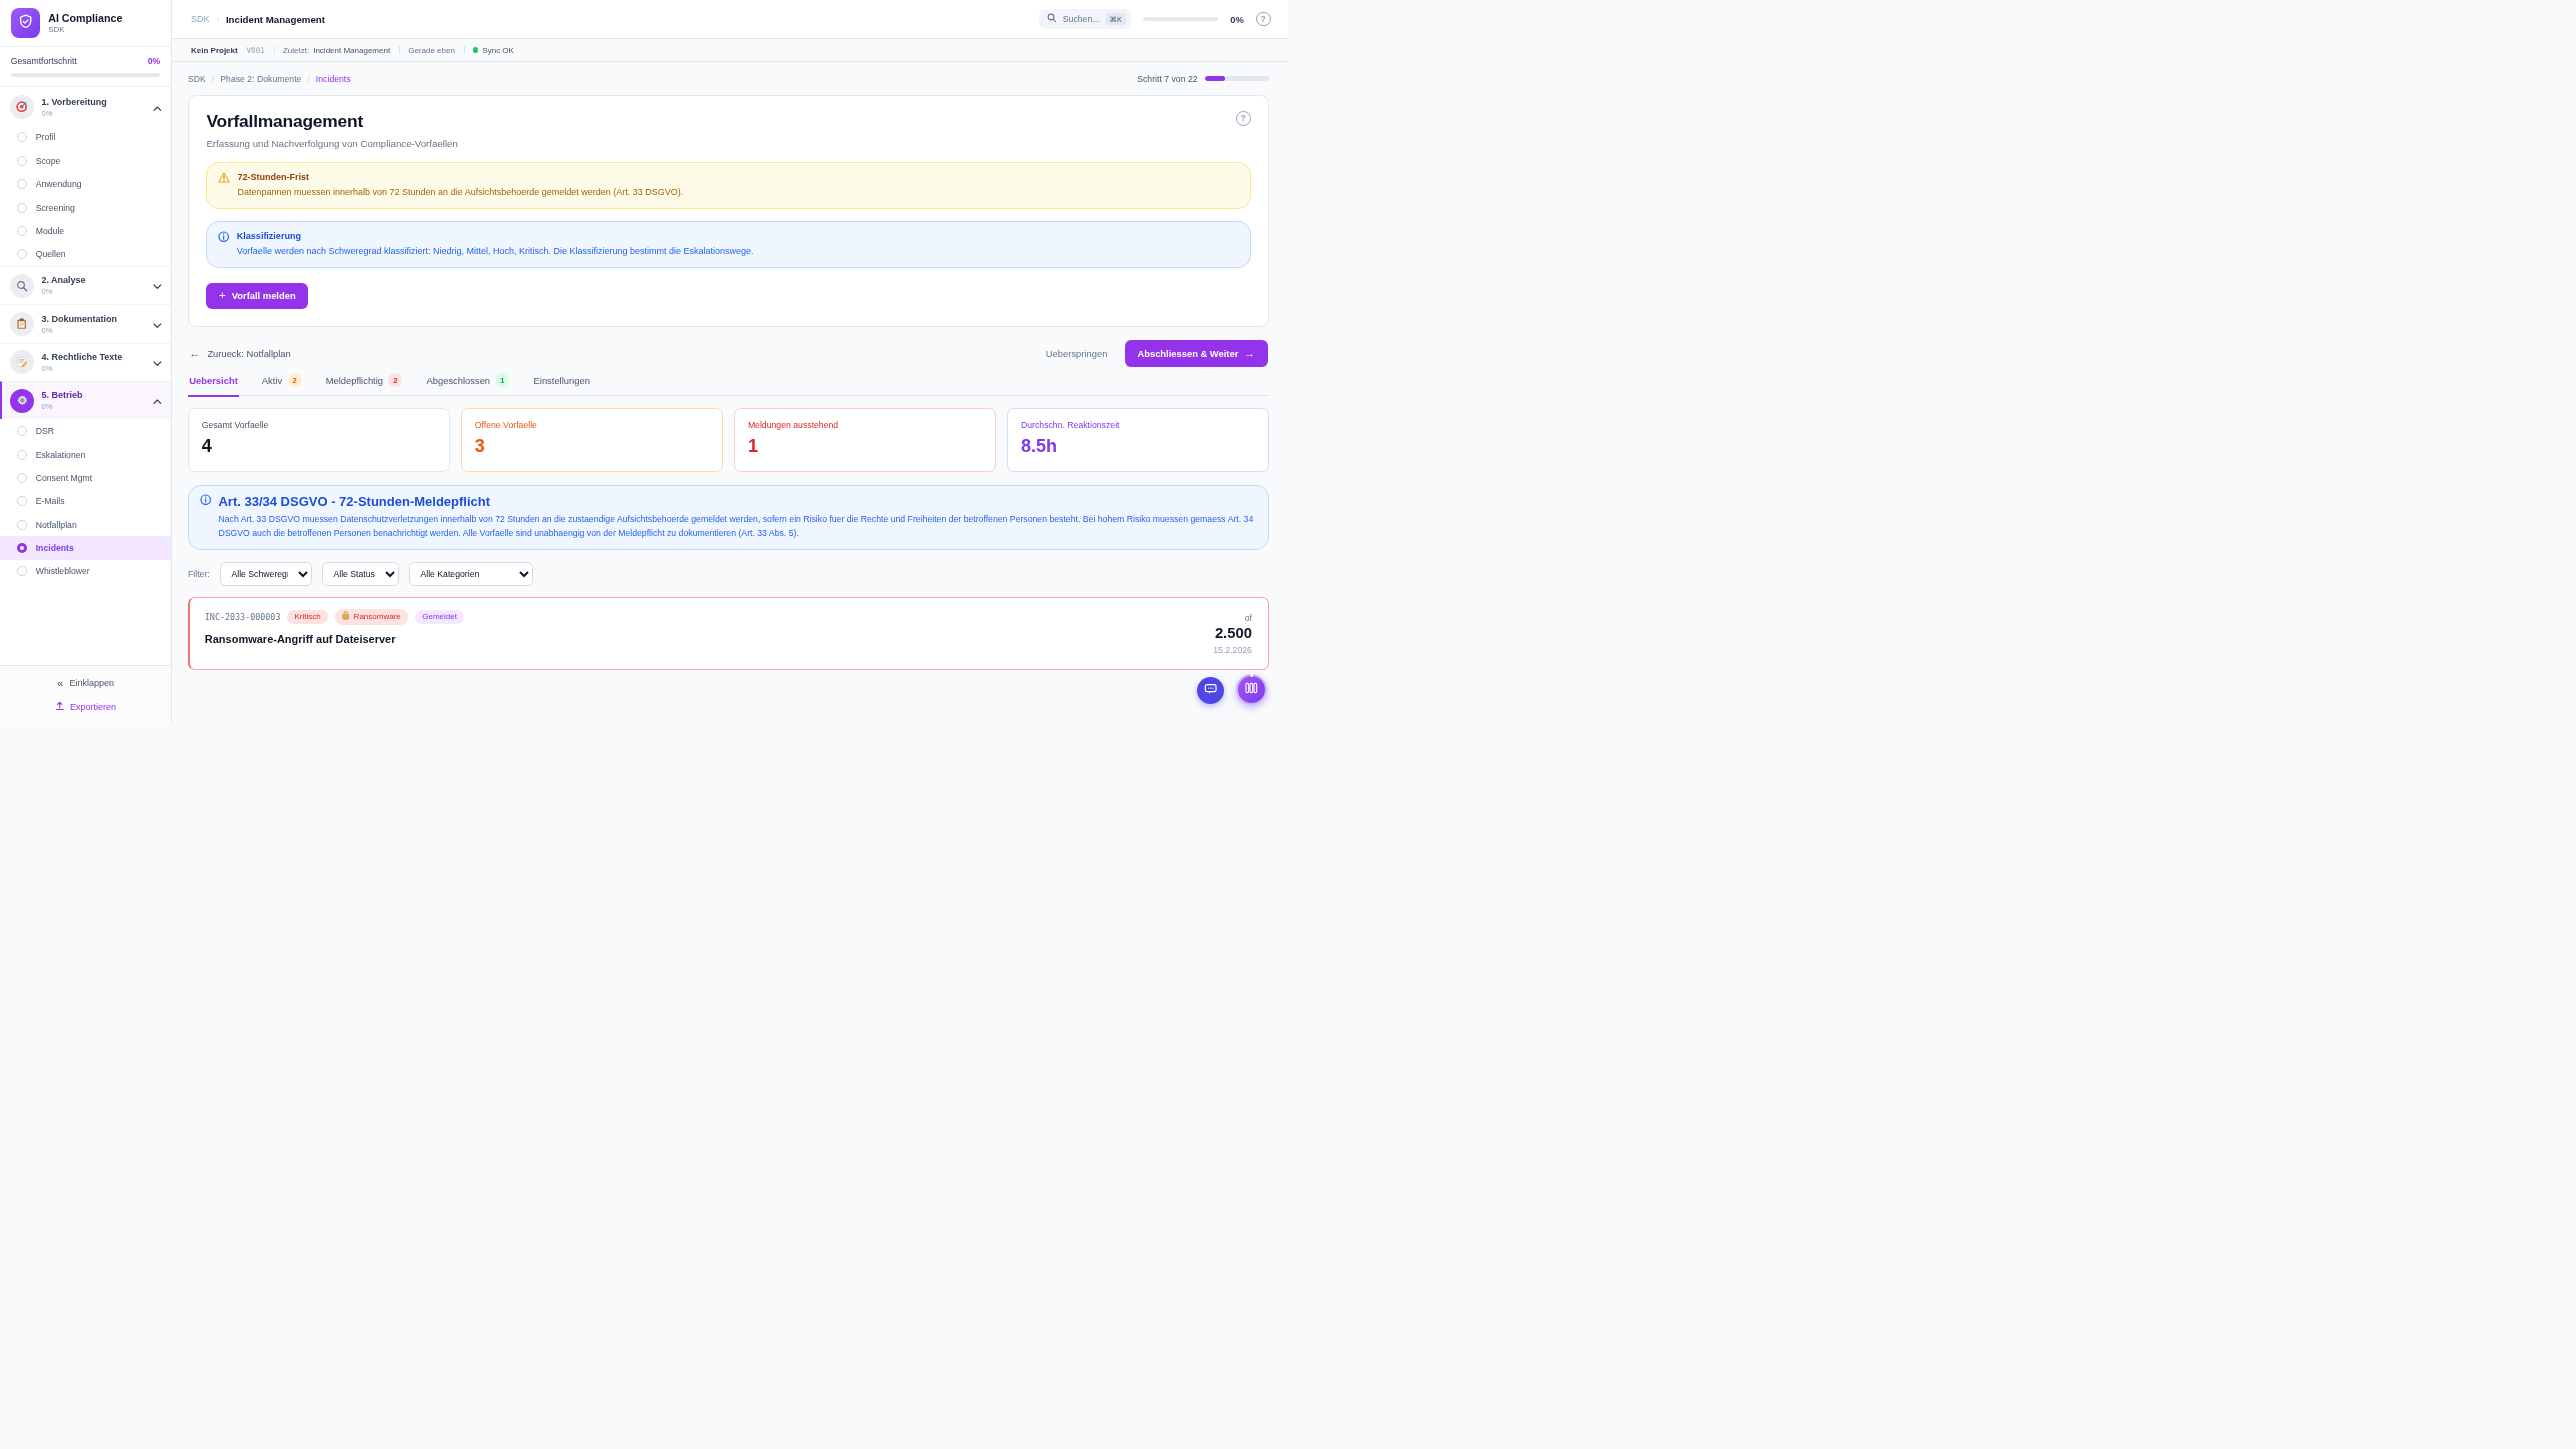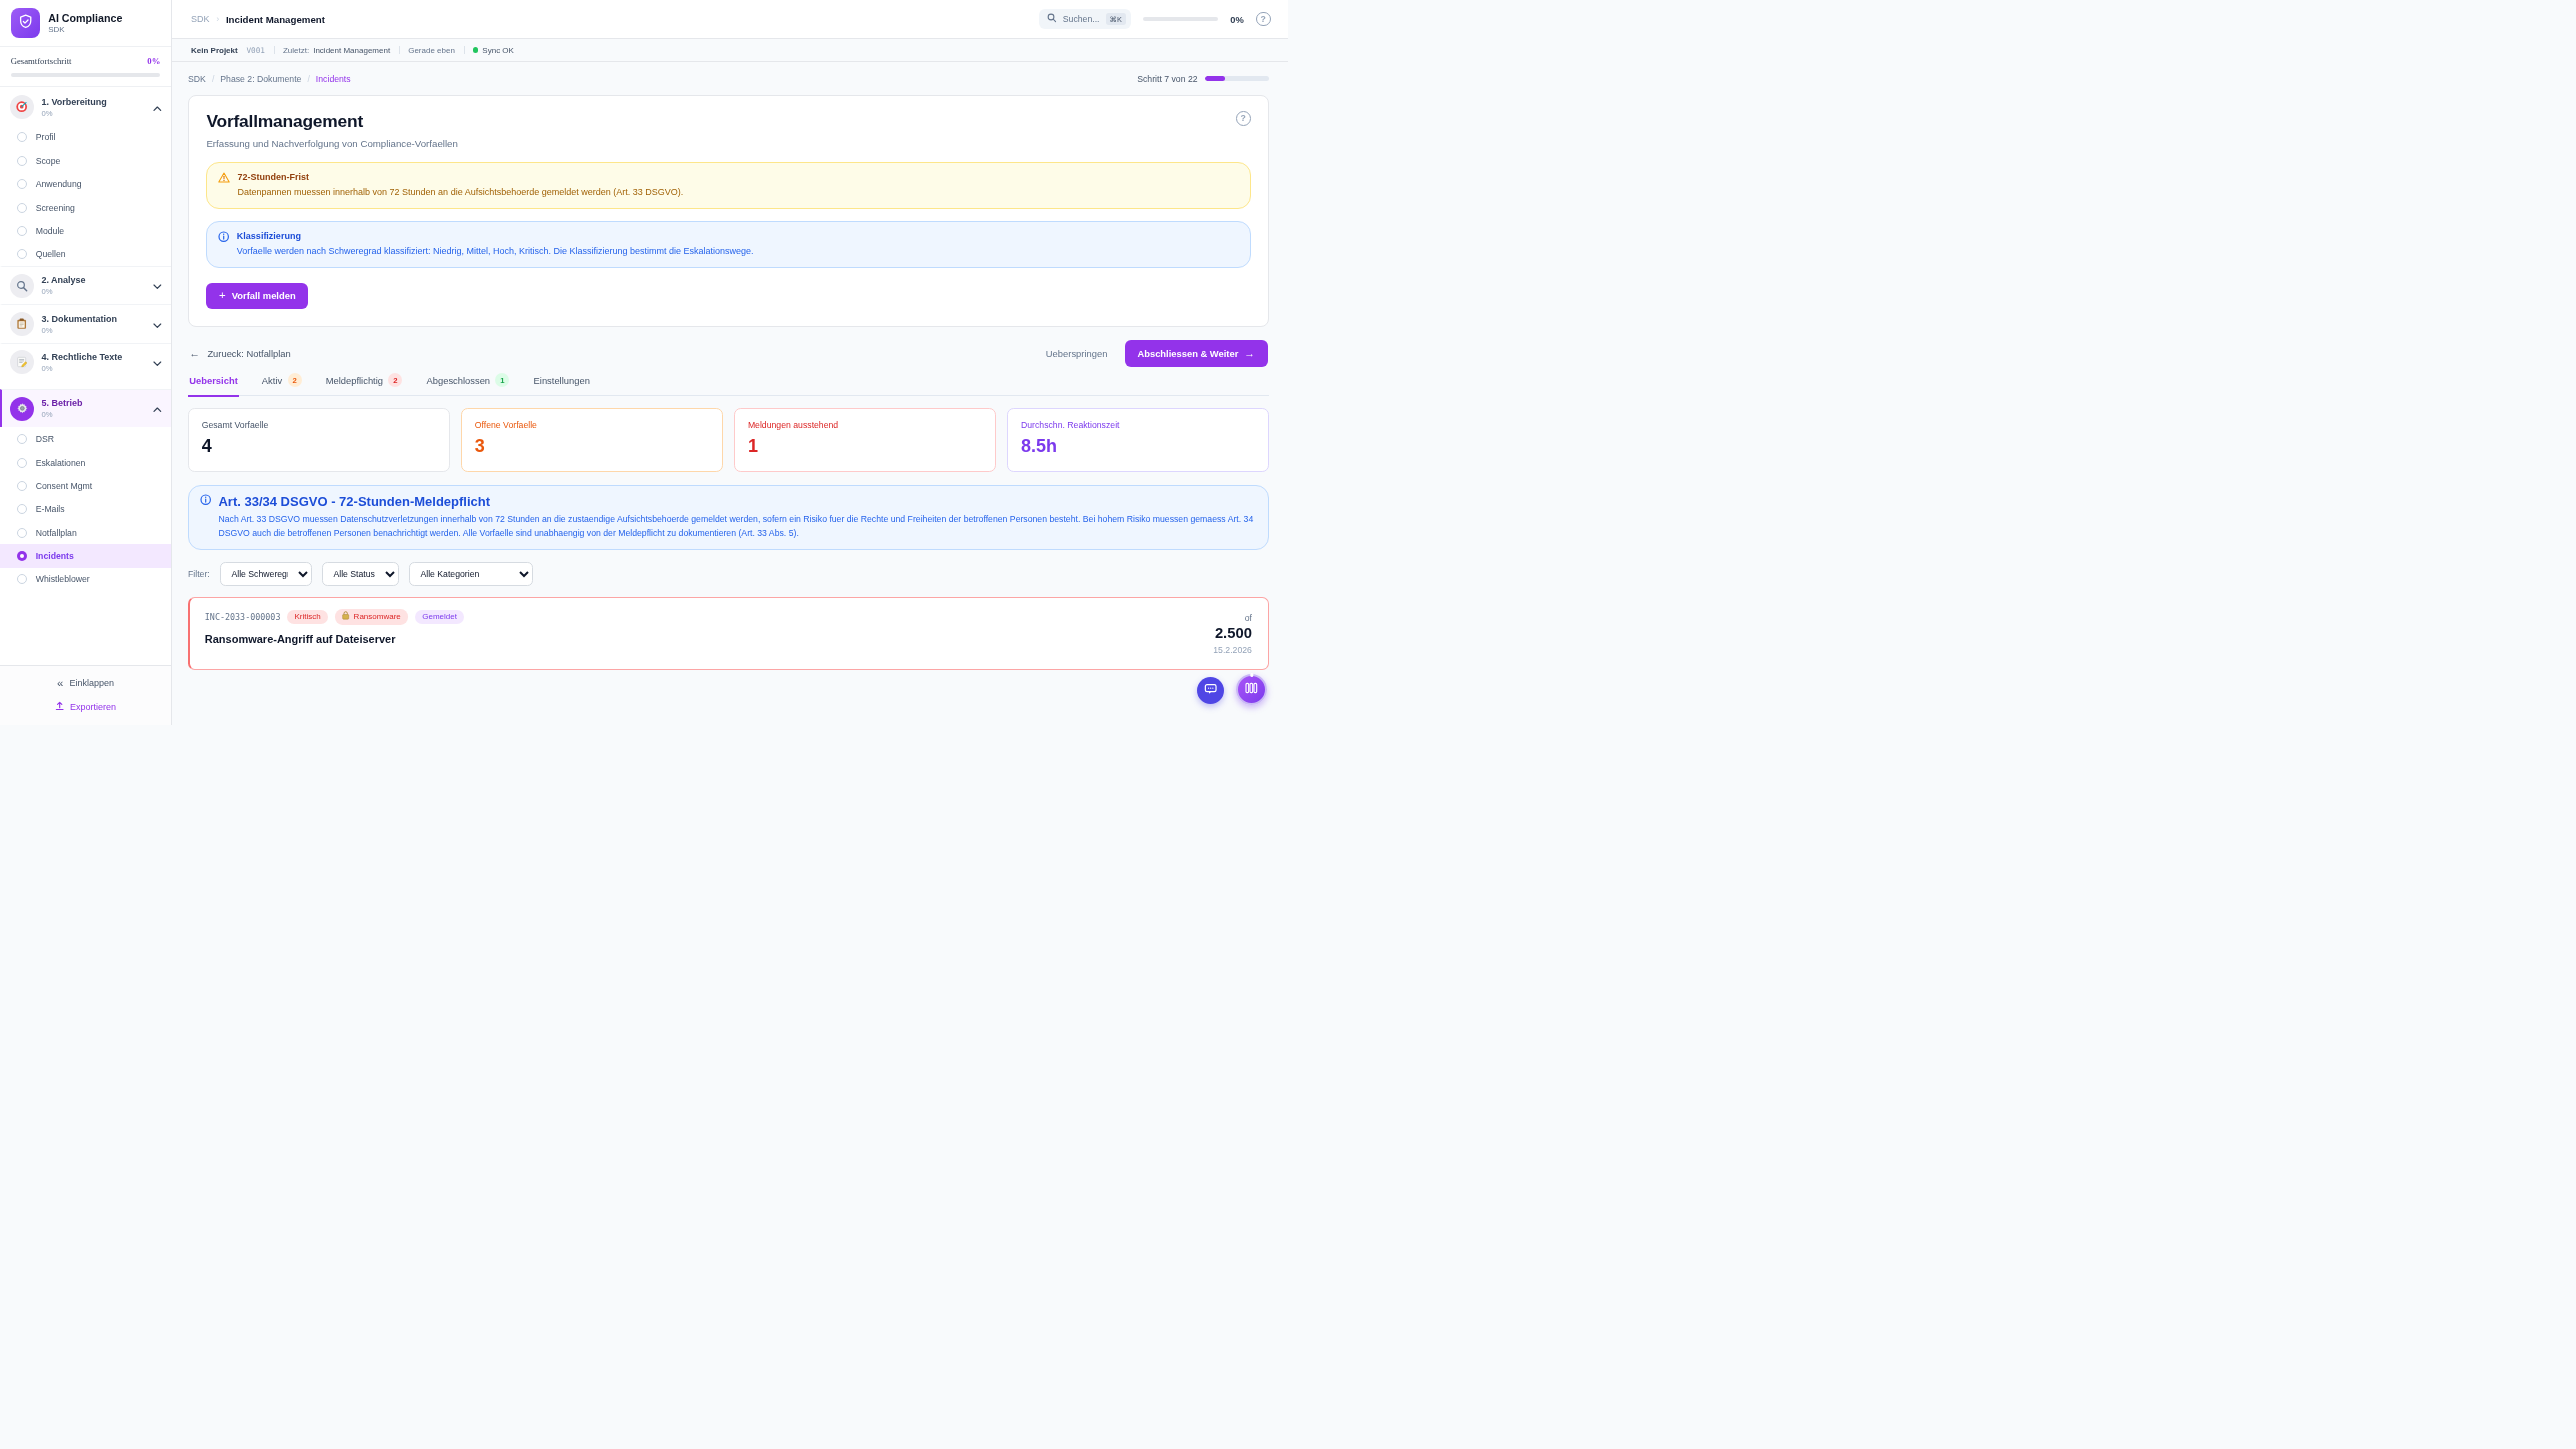--- a/index.html
+++ b/index.html
@@ -8,30 +8,30 @@
     font-family:"Liberation Sans", sans-serif;
     background:#f8fafc; color:#0f172a; display:flex;
   }
   
   .sidebar { width:172px; min-width:172px; background:#fff; border-right:0.7px solid #e5e7eb; display:flex; flex-direction:column; height:100%; }
   .logo-row { display:flex; align-items:center; gap:8px; padding:8px 10.7px; border-bottom:0.7px solid #eef0f3; }
   .logo-badge { width:29.5px; height:29.5px; border-radius:8px; background:linear-gradient(135deg,#9d5cf6,#7c3aed); display:flex; align-items:center; justify-content:center; flex:none; }
   .app-name { font-size:10.7px; font-weight:bold; color:#111827; }
   .app-sub { font-size:8px; color:#64748b; margin-top:1.3px; }
   .progress-block { padding:9.4px 10.7px 9.4px; border-bottom:0.7px solid #eef0f3; }
-  .progress-row { display:flex; justify-content:space-between; align-items:center; font-size:8.7px; color:#334155;font-family:Liberation Serif, serif; }
+  .progress-row { display:flex; justify-content:space-between; align-items:center; font-size:8.7px; color:#334155; }
   .progress-val { color:#9333ea; font-weight:bold; }
   .side-track { height:3.4px; background:#e5e7eb; border-radius:2px; margin-top:7.4px; }
   .nav { flex:1; overflow:hidden; padding-top:1.3px; }
   .section { display:flex; align-items:center; gap:7.4px; padding:6.7px 9.4px 6.7px 8px; border-left:2.7px solid transparent; cursor:pointer; }
   .icon-circle { width:24px; height:24px; border-radius:50%; background:#ededf1; display:flex; align-items:center; justify-content:center; flex:none; }
   .section-label { font-size:9px; font-weight:bold; color:#334155; }
   .section-pct { font-size:7.7px; color:#94a3b8; margin-top:2px; }
   .section .chev { margin-left:auto; flex:none; }
-  .section.active { background:#faf5ff; border-left-color:#9333ea;margin-top:8px; }
+  .section.active { background:#faf5ff; border-left-color:#9333ea; }
   .section.active .section-label { color:#6b21a8; }
   .section.active .icon-circle { background:#9333ea; }
   .item { display:flex; align-items:center; gap:8.7px; padding:6.7px 10.7px 6.7px 17px; font-size:8.7px; color:#475569; cursor:pointer; }
   .radio { width:10px; height:10px; border-radius:50%; border:1.3px solid #cbd5e1; background:#fff; flex:none; position:relative; }
   .item.active { background:#f3e8ff; color:#7c3aed; font-weight:bold; }
   .item.active .radio { border:none; background:#9333ea; }
   .item.active .radio::after { content:""; position:absolute; inset:3px; background:#fff; border-radius:50%; }
   .sidebar-bottom { border-top:0.7px solid #e5e7eb; padding:10.7px 0 12px; background:#fcfcfd; display:flex; flex-direction:column; align-items:center; gap:12px; }
   .collapse-btn { font-size:9px; color:#475569; display:flex; align-items:center; gap:6px; cursor:pointer; background:none; border:none; font-family:inherit; }
   .export-btn { font-size:9px; color:#9333ea; display:flex; align-items:center; gap:5.4px; cursor:pointer; background:none; border:none; font-family:inherit; }

